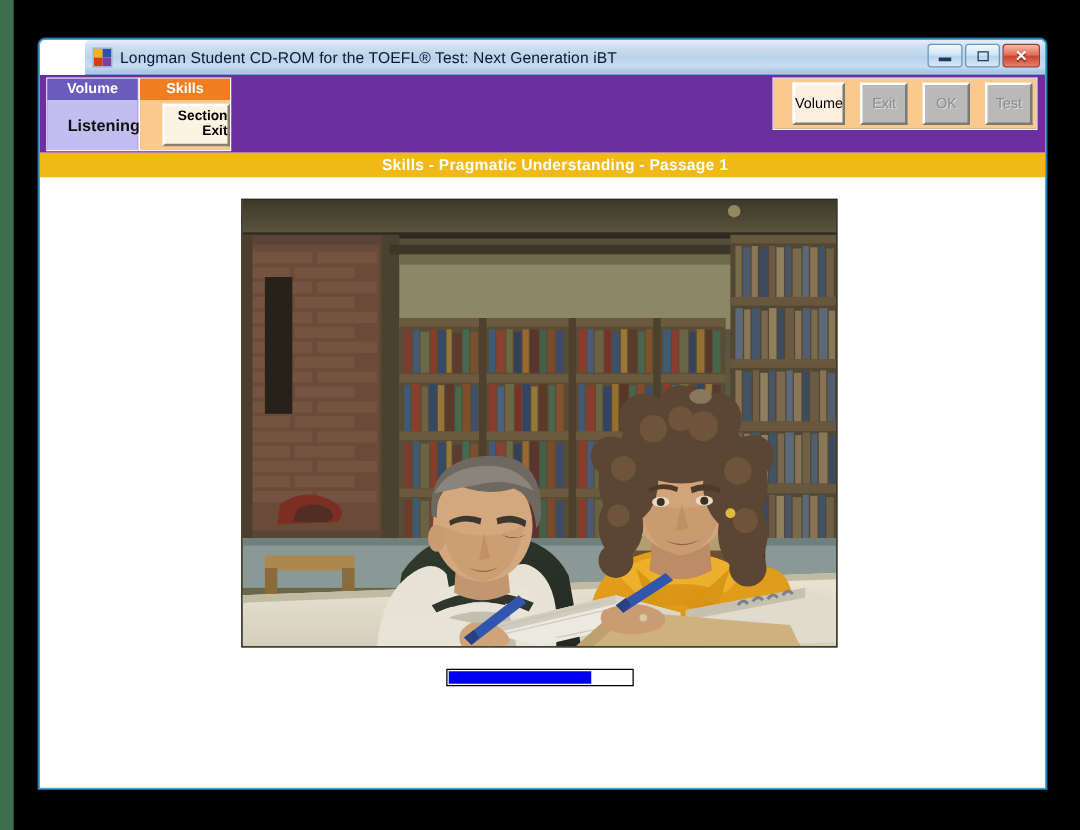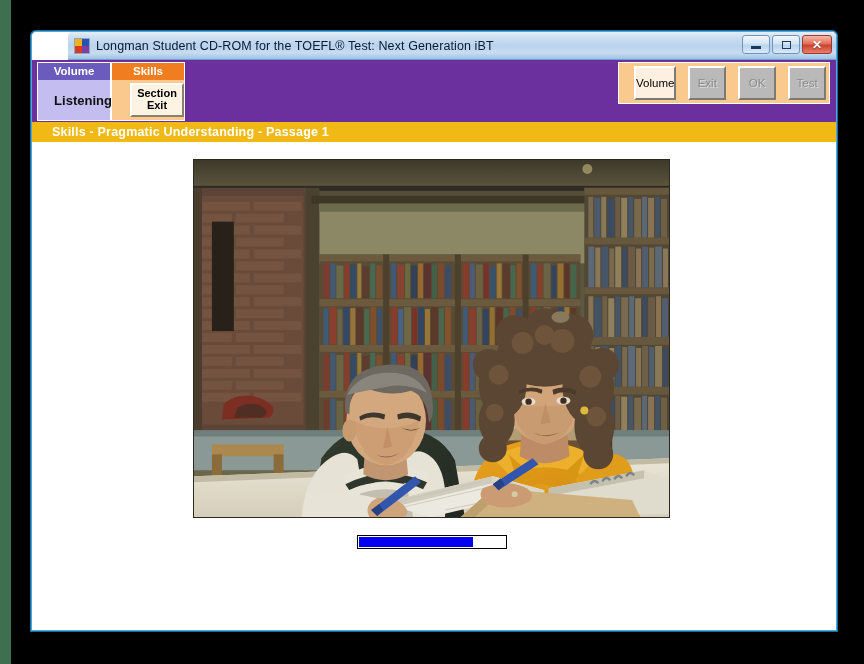--- a/index.html
+++ b/index.html
@@ -164,21 +164,21 @@
   #section-exit-button {
     width: 56px; height: 34px;
     background: #fdf3e2;
     border-top: 2px solid #ffffff;
     border-left: 2px solid #ffffff;
     border-right: 2px solid #8a8070;
     border-bottom: 2px solid #8a8070;
     box-sizing: border-box;
     display: flex;
     flex-direction: column;
-    align-items: center;
+    align-items: flex-end;
     justify-content: center;
     font-size: 11px;
     font-weight: bold;
     color: #000000;
     line-height: 1.05;
     cursor: pointer;
   }
 
   
   #testing-tools {
@@ -230,20 +230,21 @@
   }
 
   
   #skills-bar {
     height: 20px;
     background: #f0b915;
     display: flex;
     align-items: center;
     padding-left: 20px;
     box-sizing: border-box;
+    justify-content: center;
   }
   #skills-text {
     font-size: 12.5px;
     font-weight: bold;
     color: #ffffff;
     letter-spacing: 0.2px;
   }
 
   
   #stage {

